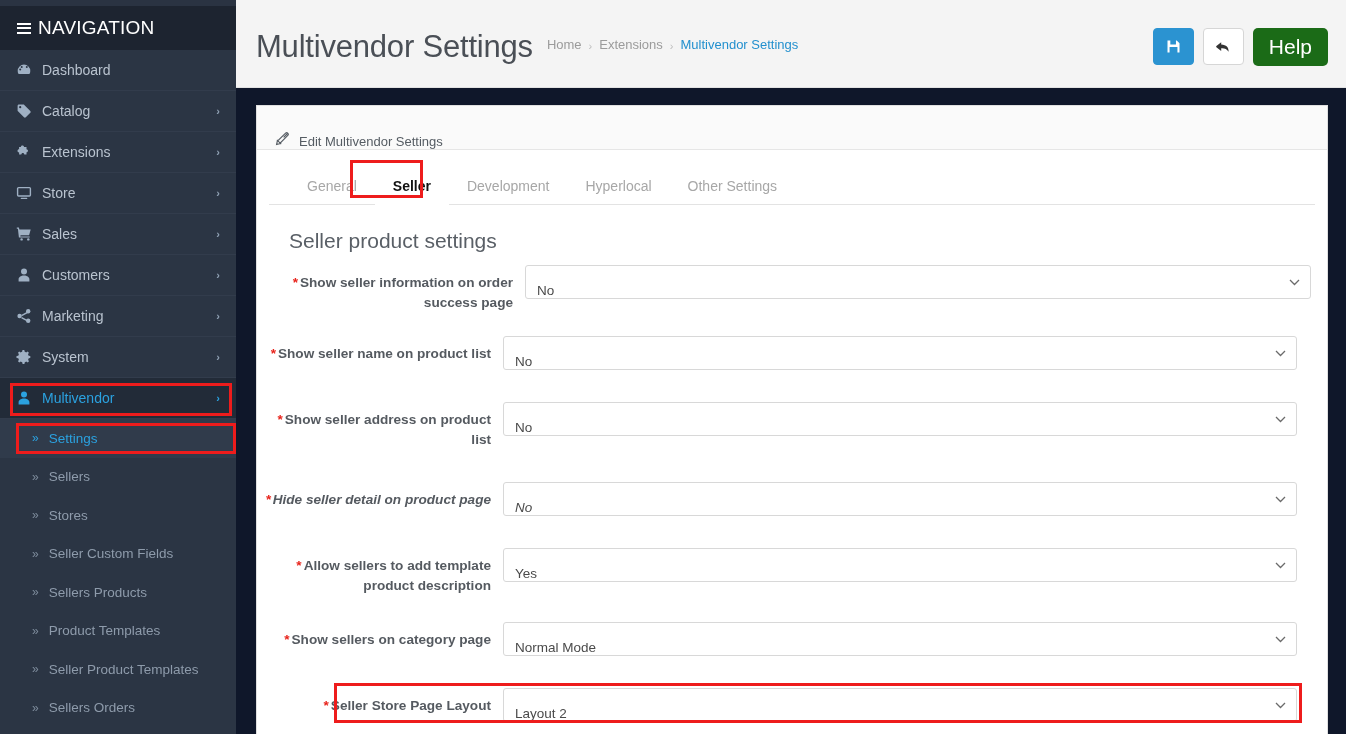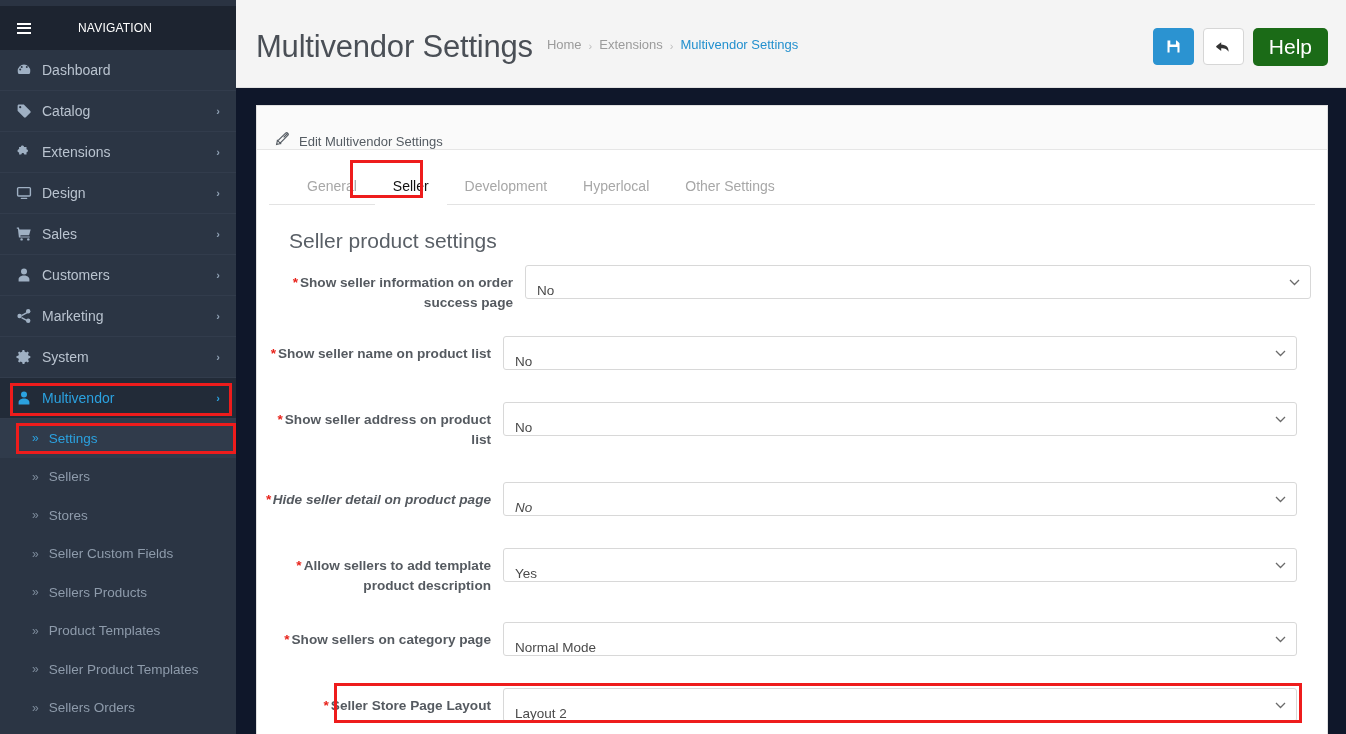--- a/index.html
+++ b/index.html
@@ -23,21 +23,21 @@
 
   
   .sidebar {
     position: absolute; top: 6px; left: 0; width: 236px; height: 728px;
     background: #2b3544;
   }
   .nav-header {
     height: 44px; background: #1d2430;
     display: flex; align-items: center;
     padding-left: 17px;
-    color: #ffffff; font-size: 12px; letter-spacing: .2px; gap: 40px;
+    color: #ffffff; font-size: 19px; letter-spacing: .2px;
   }
   .nav-header .burger {
     display: inline-block; width: 14px; margin-right: 7px;
     position: relative; top: 0px;
   }
   .nav-header .burger i {
     display: block; height: 2px; background: #fff; margin: 2.5px 0;
   }
   .nav-list { list-style: none; }
   .nav-item {
@@ -144,21 +144,21 @@
     border-bottom: 1px solid #e3e3e3;
     margin: 0 12px;
   }
   .tab {
     padding: 10px 17px 11px; font-size: 14px; color: #a7a7a7;
     cursor: pointer; background: transparent;
     border: 1px solid transparent; border-bottom: none;
     position: relative; top: 1px;
   }
   .tab.active {
-    color: #111; font-weight: normal;
+    color: #111; font-weight: bold;
     background: #fff;
   }
 
   .section-title {
     font-size: 21px; color: #595f66; font-weight: 400;
     padding: 24px 0 6px 32px;
   }
 
   .form { padding: 6px 0 0 0; }
   .row {
@@ -244,21 +244,21 @@
         <span class="caret">›</span>
       </li>
 
       <li class="nav-item">
         <span class="nav-ico">
           <svg width="16" height="16" viewBox="0 0 16 16" fill="none" stroke="currentColor" stroke-width="1.4">
               <rect x="1.6" y="2.6" width="12.8" height="8.4" rx="1"></rect>
               <path d="M5.4 13.4h5.2" stroke-linecap="round"></path>
             </svg>
         </span>
-        <span class="nav-lbl">Design</span>
+        <span class="nav-lbl">Store</span>
         <span class="caret">›</span>
       </li>
 
       <li class="nav-item">
         <span class="nav-ico">
           <svg width="16" height="16" viewBox="0 0 16 16" fill="currentColor">
               <path d="M.8 1.6h2.1l.5 2h11.3l-1.6 5.6H4.6l-.3 1.2h9.4v1.2H2.9L1.9 2.8H.8z"></path>
               <circle cx="5.6" cy="13.4" r="1.2"></circle>
               <circle cx="12.3" cy="13.4" r="1.2"></circle>
             </svg>

